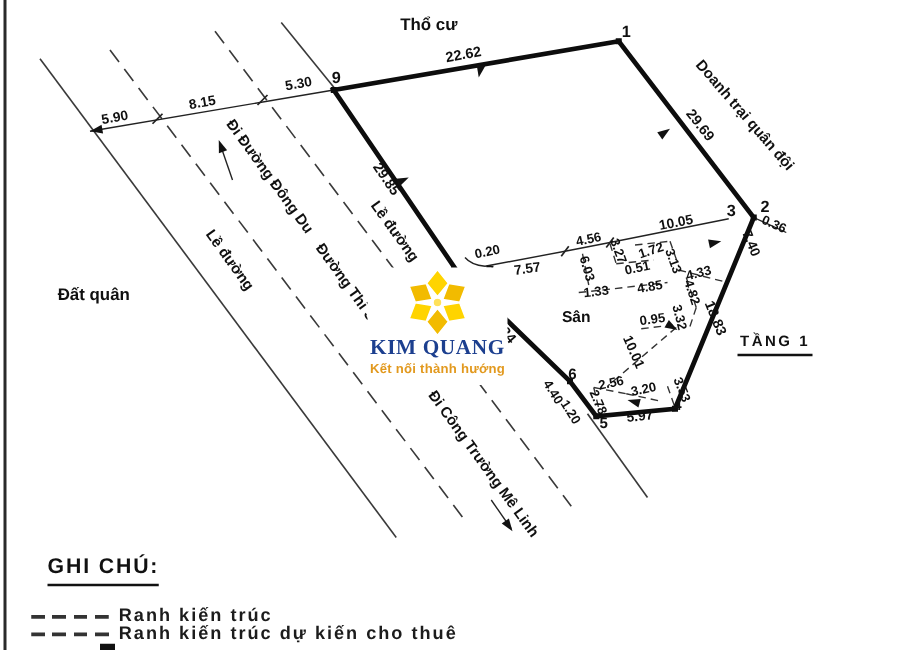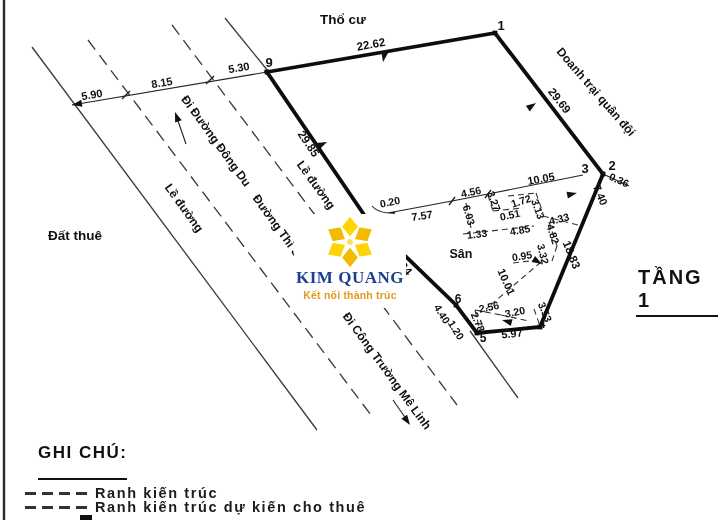--- a/index.html
+++ b/index.html
@@ -21,26 +21,26 @@
   .lbl{position:absolute;white-space:nowrap;font-weight:bold;color:#101010;
        transform:translate(-50%,-50%);line-height:1;}
   
   #logo{position:absolute;left:294px;top:214px;width:112px;height:94px;background:#fff;
         text-align:center;}
   #logo .flower{display:block;margin:0 auto;}
   #logo .brand{font-family:"Liberation Serif",serif;font-weight:bold;font-size:17px;
                letter-spacing:.5px;margin-top:-2px;}
   #logo .tagline{font-size:10.5px;font-weight:bold;margin-top:1px;letter-spacing:.2px;}
   
-  #tang1{position:absolute;left:636px;top:266px;font-weight:bold;font-size:20px;
+  #tang1{position:absolute;left:590px;top:266px;font-weight:bold;font-size:12px;
          letter-spacing:2px;border-bottom:2.6px solid #111;padding:0 2px 3px 2px;}
   
   #legend{position:absolute;left:0;top:440px;width:718px;height:80px;}
   #legend .title{position:absolute;left:38px;top:3px;font-size:17px;font-weight:bold;
-                 letter-spacing:1.5px;border-bottom:2.6px solid #111;padding-bottom:15px;}
+                 letter-spacing:1.5px;border-bottom:2.6px solid #111;padding-bottom:4px;}
   .leg-row{position:absolute;left:0;width:718px;height:16px;}
   .leg-sample-solid{position:absolute;left:32px;top:7px;width:86px;height:3px;background:#111;}
   .leg-sample-dash{position:absolute;left:25px;top:8px;height:2.5px;
                    background:repeating-linear-gradient(90deg,#333 0 11px,transparent 11px 17px);}
   .leg-text{position:absolute;white-space:nowrap;}
   .leg-text.bold{font-weight:bold;font-size:15.5px;letter-spacing:1.2px;}
   .leg-text.norm{font-weight:bold;font-size:14.5px;letter-spacing:1.6px;color:#1c1c1c;}
   .leg-blob{position:absolute;background:#111;}
 </style>
 </head>
@@ -96,21 +96,21 @@
       <path d="M0,0 L-10,3.5 L-10,-3.5 Z" class="arrowhead" transform="translate(577,193) rotate(-12)"></path>
       <path d="M0,0 L-10,3.5 L-10,-3.5 Z" class="arrowhead" transform="translate(542,264) rotate(30)"></path>
       <path d="M0,0 L-10,3.5 L-10,-3.5 Z" class="arrowhead" transform="translate(502,320) rotate(195)"></path>
       <path d="M0,0 L-10,3.5 L-10,-3.5 Z" class="arrowhead" transform="translate(72,105) rotate(170)"></path>
       <path d="M0,0 L-10,3.5 L-10,-3.5 Z" class="arrowhead" transform="translate(175,112) rotate(-110)"></path>
       <path d="M0,0 L-10,3.5 L-10,-3.5 Z" class="arrowhead" transform="translate(410,425) rotate(55)"></path>
     </svg>
 
   <div id="labels-layer">
       <div class="lbl" style="left: 343px; top: 20px; font-size: 13.5px; transform: translate(-50%, -50%) rotate(0deg);">Thổ cư</div>
-      <div class="lbl" style="left: 75px; top: 236px; font-size: 13.5px; transform: translate(-50%, -50%) rotate(0deg);">Đất thuê</div>
+      <div class="lbl" style="left: 75px; top: 236px; font-size: 13.5px; transform: translate(-50%, -50%) rotate(0deg);">Đất quân</div>
       <div class="lbl" style="left: 461px; top: 254px; font-size: 12.5px; transform: translate(-50%, -50%) rotate(0deg);">Sân</div>
       <div class="lbl" style="left: 184px; top: 208px; font-size: 12px; transform: translate(-50%, -50%) rotate(54deg);">Lề đường</div>
       <div class="lbl" style="left: 216px; top: 141px; font-size: 12px; transform: translate(-50%, -50%) rotate(54deg);">Đi Đường Đông Du</div>
       <div class="lbl" style="left: 283px; top: 234px; font-size: 12px; transform: translate(-50%, -50%) rotate(54deg);">Đường Thi Sách</div>
       <div class="lbl" style="left: 316px; top: 185px; font-size: 12px; transform: translate(-50%, -50%) rotate(54deg);">Lề đường</div>
       <div class="lbl" style="left: 387px; top: 371px; font-size: 12px; transform: translate(-50%, -50%) rotate(54deg);">Đi Công Trường Mê Linh</div>
       <div class="lbl" style="left: 596px; top: 92px; font-size: 12px; transform: translate(-50%, -50%) rotate(49deg);">Doanh trại quân đội</div>
       <div class="lbl" style="left: 269px; top: 62px; font-size: 13px; transform: translate(-50%, -50%) rotate(0deg);">9</div>
       <div class="lbl" style="left: 501px; top: 25px; font-size: 13px; transform: translate(-50%, -50%) rotate(0deg);">1</div>
       <div class="lbl" style="left: 612px; top: 165px; font-size: 13px; transform: translate(-50%, -50%) rotate(0deg);">2</div>
@@ -161,21 +161,21 @@
           <path d="M5,0 L16,-9 L27,0 L16,9 Z" transform="rotate(-90)" fill="#ffd400" stroke="#ffffff" stroke-width="1.2"></path>
           <path d="M5,0 L16,-9 L27,0 L16,9 Z" transform="rotate(-30)" fill="#f2bb00" stroke="#ffffff" stroke-width="1.2"></path>
           <path d="M5,0 L16,-9 L27,0 L16,9 Z" transform="rotate(30)" fill="#ffd400" stroke="#ffffff" stroke-width="1.2"></path>
           <path d="M5,0 L16,-9 L27,0 L16,9 Z" transform="rotate(90)" fill="#f2bb00" stroke="#ffffff" stroke-width="1.2"></path>
           <path d="M5,0 L16,-9 L27,0 L16,9 Z" transform="rotate(150)" fill="#ffd400" stroke="#ffffff" stroke-width="1.2"></path>
           <path d="M5,0 L16,-9 L27,0 L16,9 Z" transform="rotate(210)" fill="#f2bb00" stroke="#ffffff" stroke-width="1.2"></path>
         </g>
       <circle cx="0" cy="0" r="3.6" fill="#ffe159" stroke="#fff" stroke-width="1"></circle>
     </svg>
     <div class="brand" style="color: rgb(28, 63, 143); text-align: center;">KIM QUANG</div>
-    <div class="tagline" style="color: rgb(226, 153, 30);">Kết nối thành trúc</div>
+    <div class="tagline" style="color: rgb(226, 153, 30);">Kết nối thành hướng</div>
   </div>
 
   <div id="tang1">TẦNG 1</div>
 
   <div id="legend">
     <div class="title">GHI CHÚ:</div>
     <div class="leg-row" style="top:44px">
       <div class="leg-sample-dash" style="width:62px"></div>
       <div class="leg-text norm" style="left:95px;top:1px">Ranh kiến trúc</div>
     </div>

